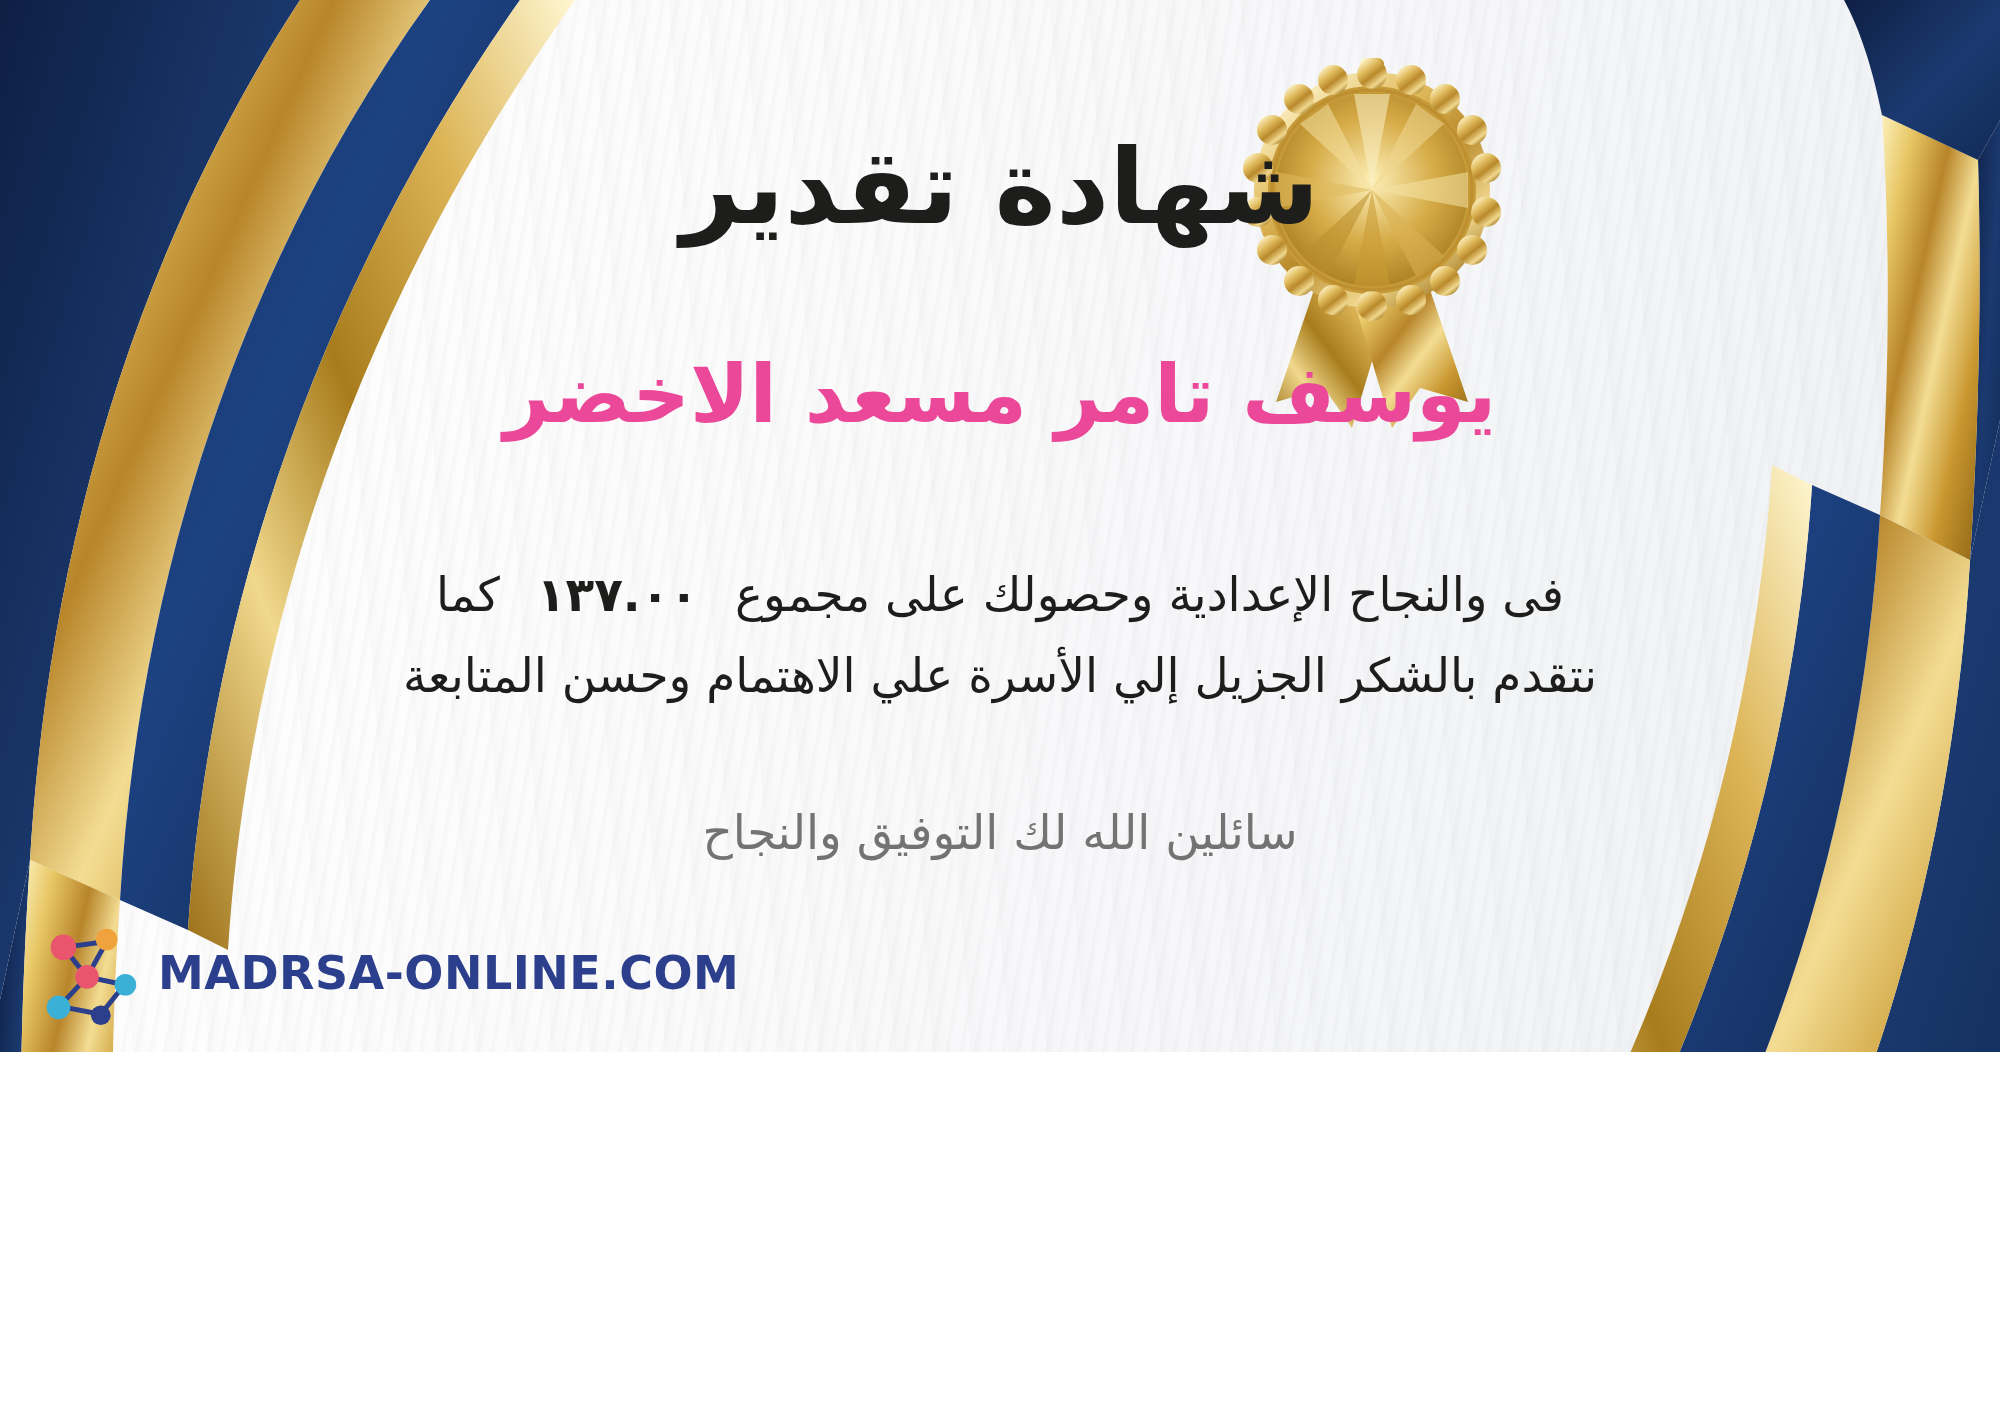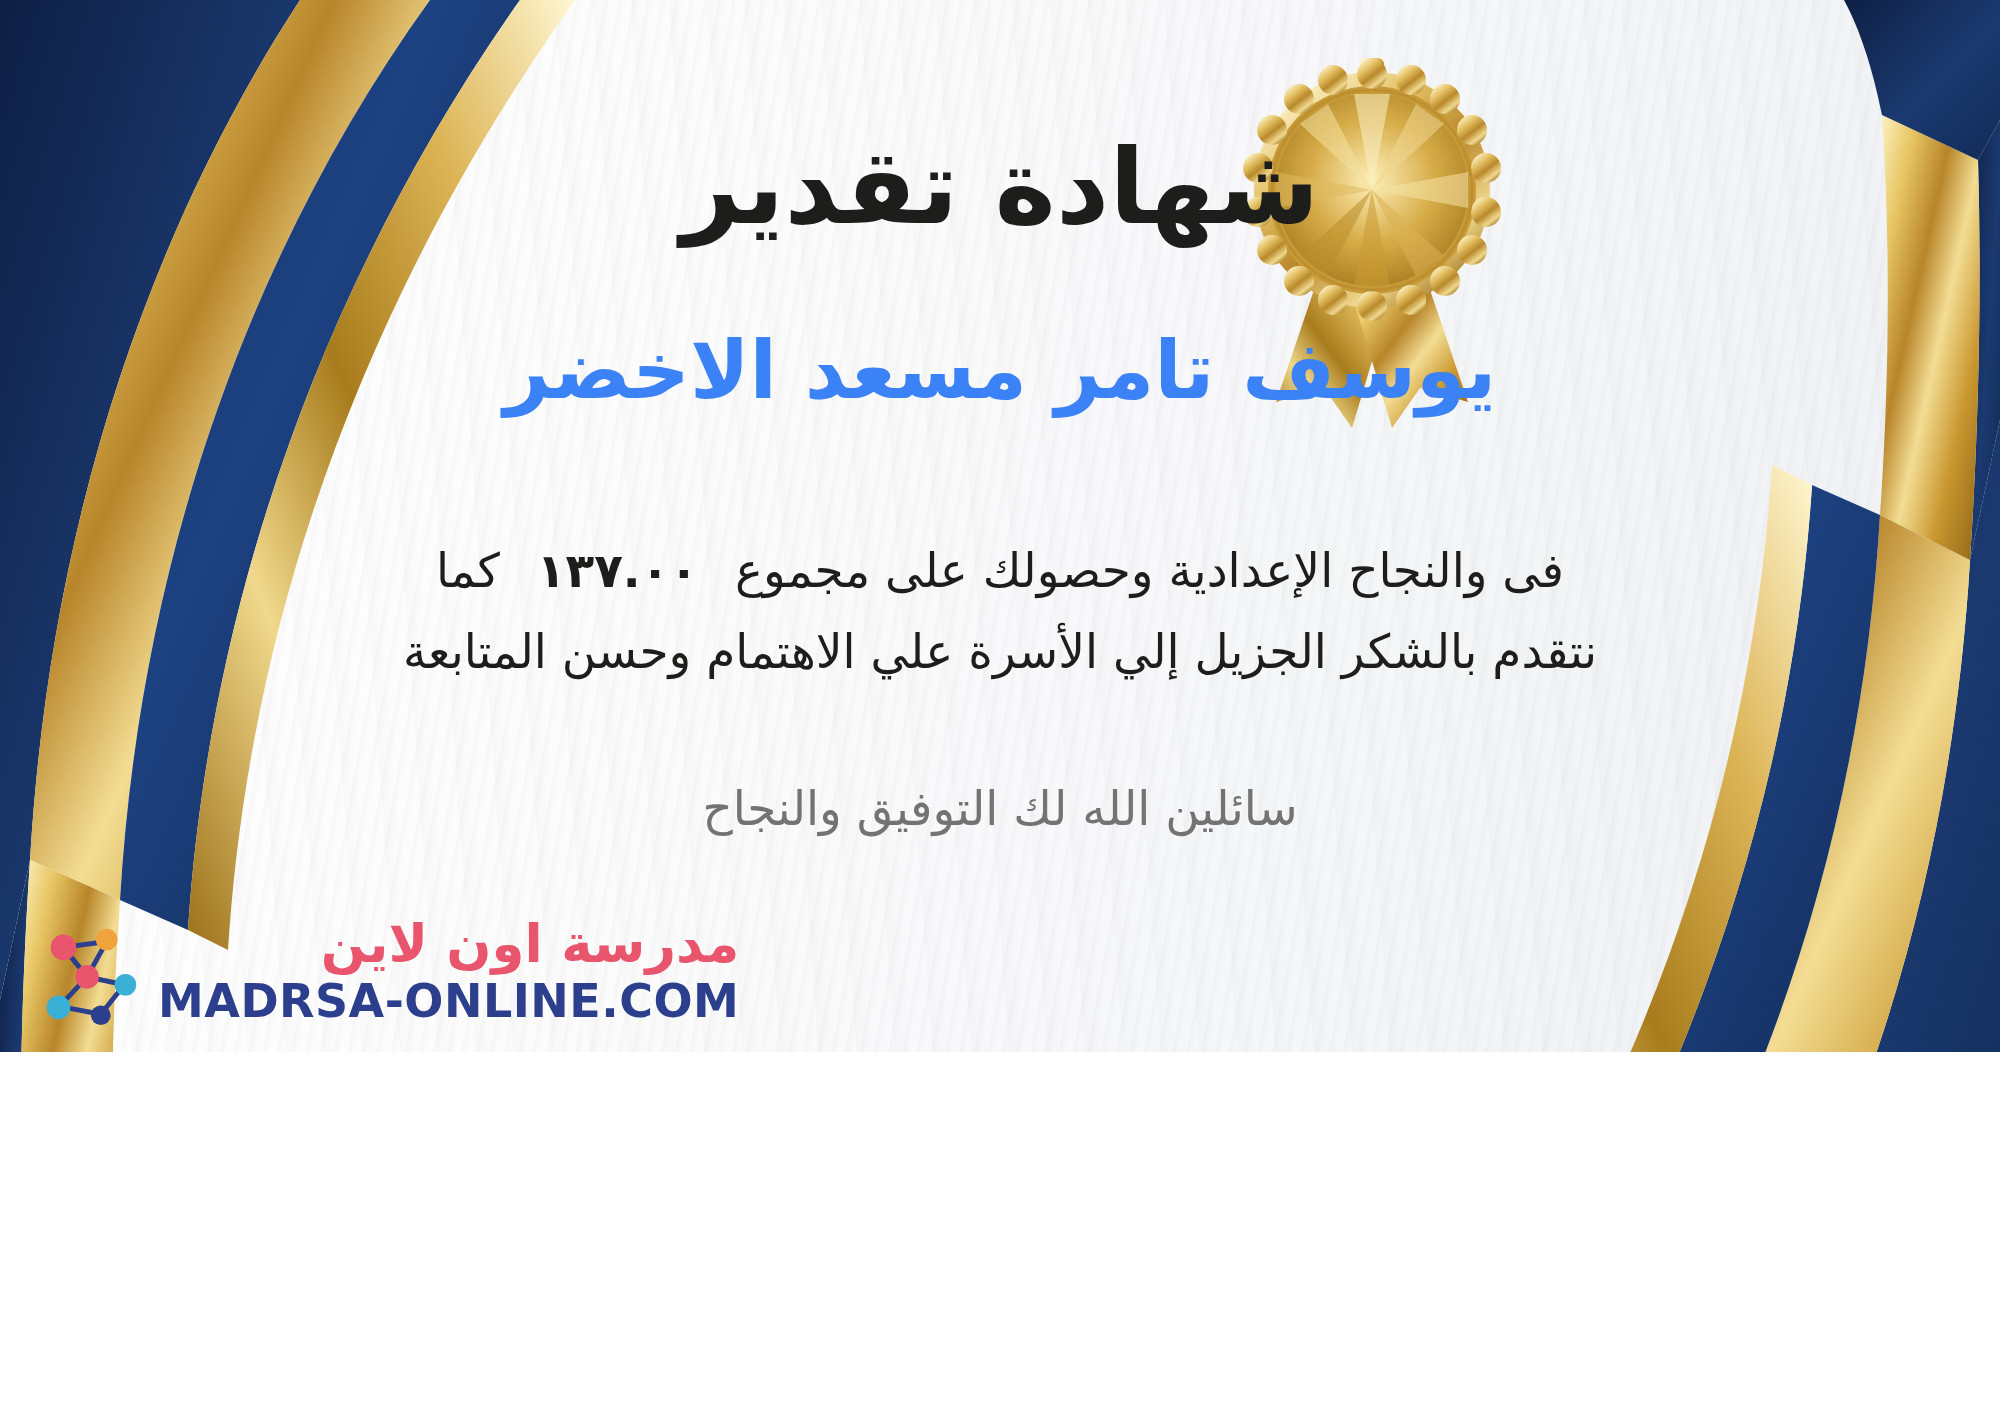--- a/index.html
+++ b/index.html
@@ -73,24 +73,24 @@
     margin-top: 130px;
     font-size: 104px;
     font-weight: 700;
     color: #1d1d1b;
     letter-spacing: 0px;
     line-height: 1.1;
     direction: rtl;
   }
 
   .recipient {
-    margin-top: 79px;
+    margin-top: 103px;
     font-size: 80px;
     font-weight: 700;
-    color: #3b82f6;
+    color: #ec4899;
     direction: rtl;
     line-height: 1.2;
   }
 
   .body-text {
     margin-top: 112px;
     width: 1490px;
     font-size: 47px;
     font-weight: 500;
     color: #1d1d1b;
@@ -270,21 +270,20 @@
         <span>كما</span>
       </div>
       <div>نتقدم  بالشكر الجزيل إلي الأسرة علي الاهتمام وحسن المتابعة</div>
     </div>
 
     <div class="closing">سائلين الله لك التوفيق  والنجاح</div>
   </div>
 
   <div class="brand">
     <div class="brand-text">
-      <div class="brand-ar">مدرسة اون لاين</div>
       <div class="brand-en">MADRSA-ONLINE.COM</div>
     </div>
     <svg class="brand-mark" viewBox="0 0 120 120">
       <line x1="34" y1="36" x2="78" y2="30" stroke="#2b3f8c" stroke-width="5"></line>
       <line x1="34" y1="36" x2="58" y2="66" stroke="#2b3f8c" stroke-width="5"></line>
       <line x1="78" y1="30" x2="58" y2="66" stroke="#2b3f8c" stroke-width="5"></line>
       <line x1="58" y1="66" x2="96" y2="74" stroke="#2b3f8c" stroke-width="5"></line>
       <line x1="58" y1="66" x2="30" y2="96" stroke="#2b3f8c" stroke-width="5"></line>
       <line x1="96" y1="74" x2="72" y2="104" stroke="#2b3f8c" stroke-width="5"></line>
       <line x1="30" y1="96" x2="72" y2="104" stroke="#2b3f8c" stroke-width="5"></line>

